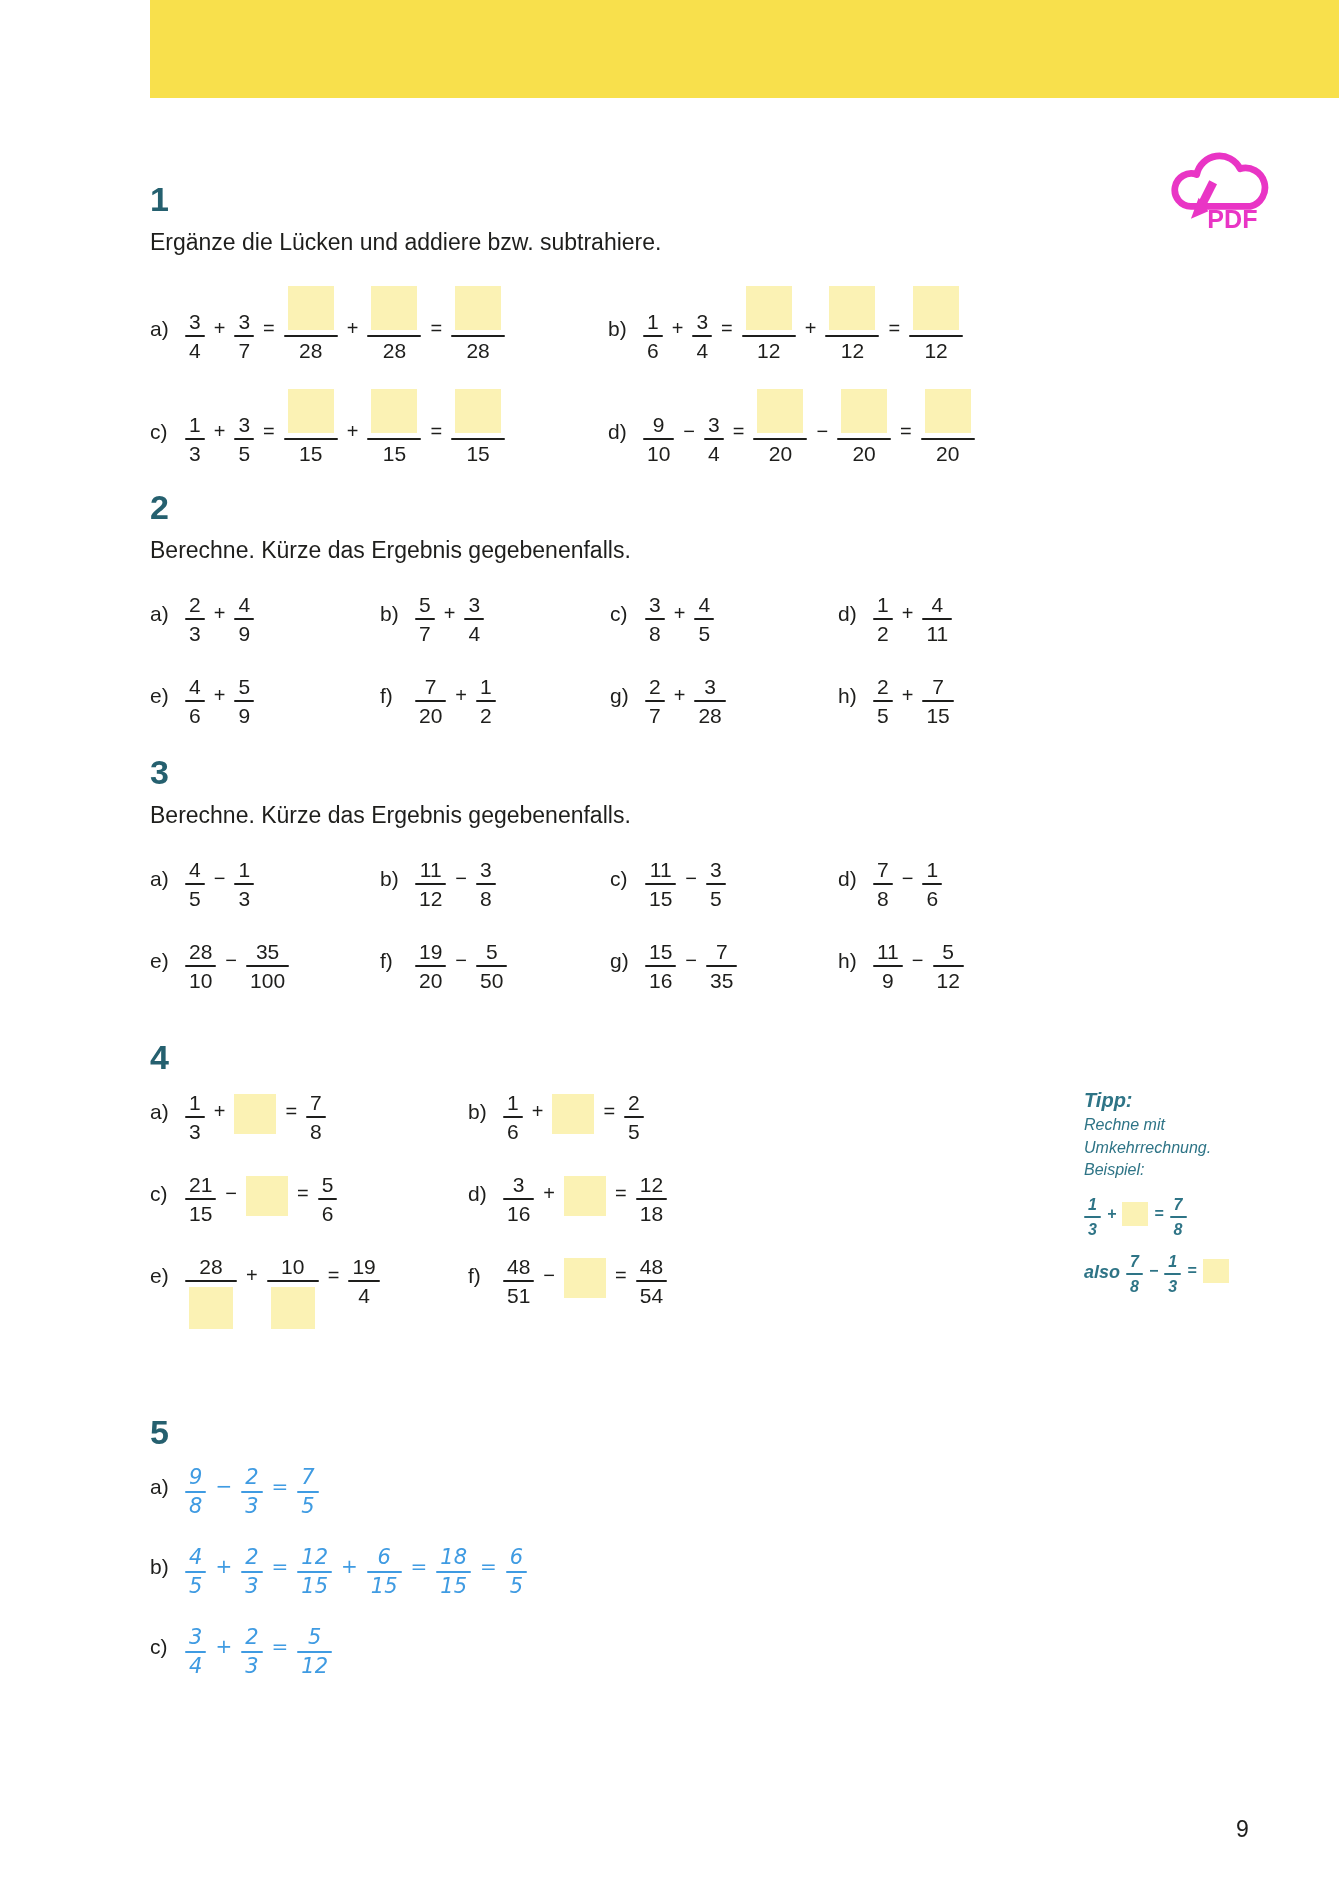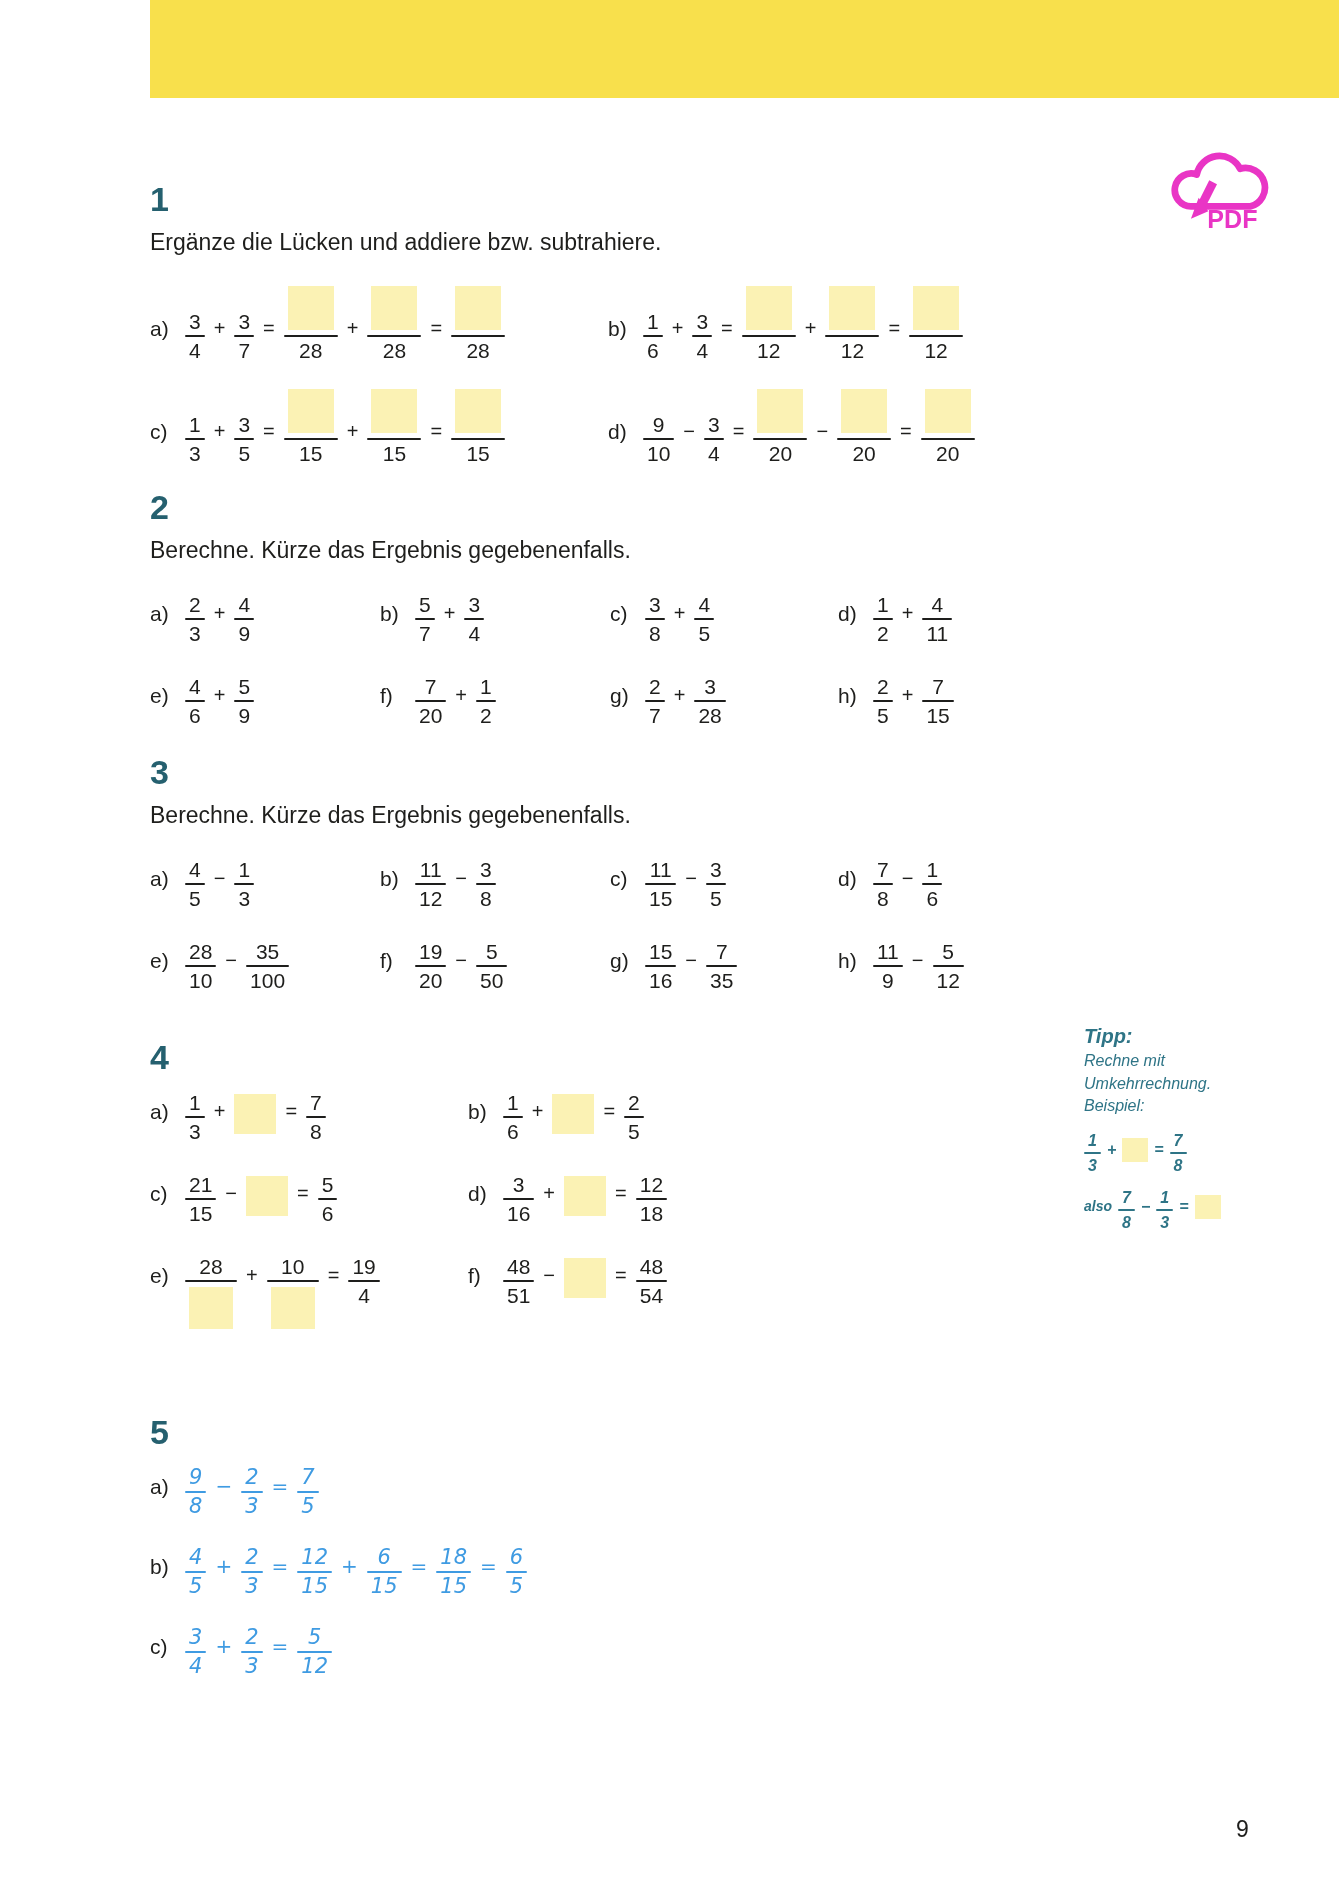--- a/index.html
+++ b/index.html
@@ -52,29 +52,29 @@
   .inline-box{width:42px;height:40px;margin-top:8px;}
   .den-box{width:44px;height:42px;margin-top:2px;}
   .instr-box{width:40px;height:38px;vertical-align:-11px;margin:0 8px;}
 
   
   .ink .frac,.ink .op{color:var(--blue);font-style:italic;font-family:"DejaVu Sans",sans-serif;}
   .ink .frac .bar{background:var(--blue);}
   .ink .lbl{color:var(--text);font-style:normal;font-family:"Liberation Sans",sans-serif;}
 
   
-  .tip{position:absolute;left:1084px;top:1022px;width:230px;color:var(--tipteal);font-style:italic;}
+  .tip{position:absolute;left:1084px;top:1086px;width:230px;color:var(--tipteal);font-style:italic;}
   .tip .tip-title{font-size:20px;font-weight:bold;line-height:1.4;}
   .tip .tip-line{display:block;font-size:16px;font-weight:normal;line-height:1.42;}
   .tip-math{display:flex;align-items:flex-start;gap:6px;margin-top:12px;font-size:16px;}
   .m-tip .frac{font-size:16px;font-weight:bold;}
   .m-tip .frac .num{min-height:20px;padding-bottom:2px;}
   .m-tip .frac .bar{background:var(--tipteal);height:2px;}
   .m-tip .op{margin-top:11px;font-size:16px;font-weight:bold;}
-  .m-tip .word{margin-top:11px;font-size:14px;font-weight:bold;}
+  .m-tip .word{margin-top:11px;font-size:18px;font-weight:bold;}
   .m-tip .ybox{width:26px;height:24px;margin-top:8px;}
 
   .page-num{position:absolute;left:1236px;top:1816px;font-size:23px;}
 </style>
 </head>
 <body>
 
 <div id="page">
 
   <div class="topbar"></div>

